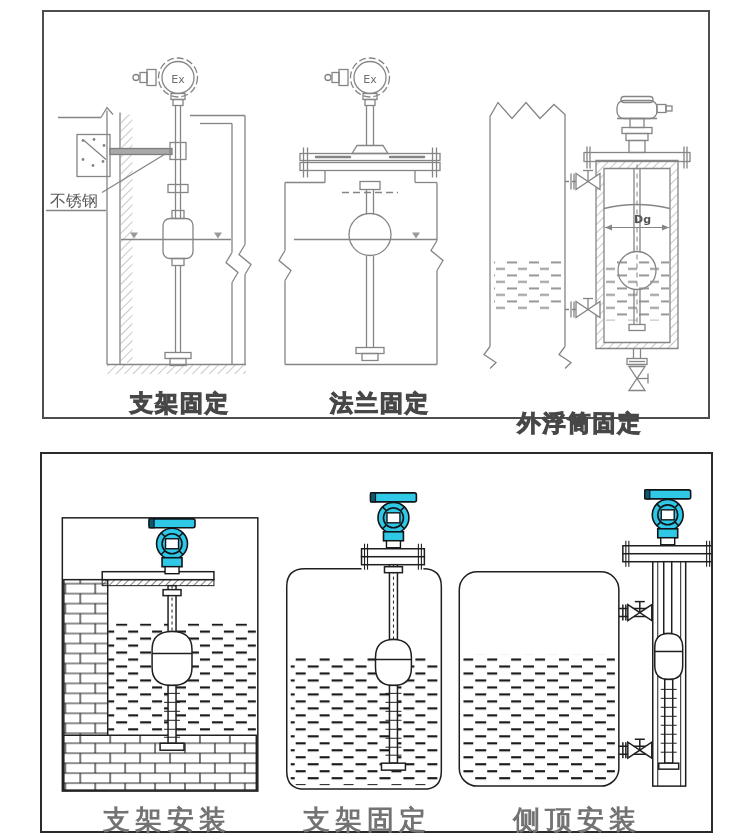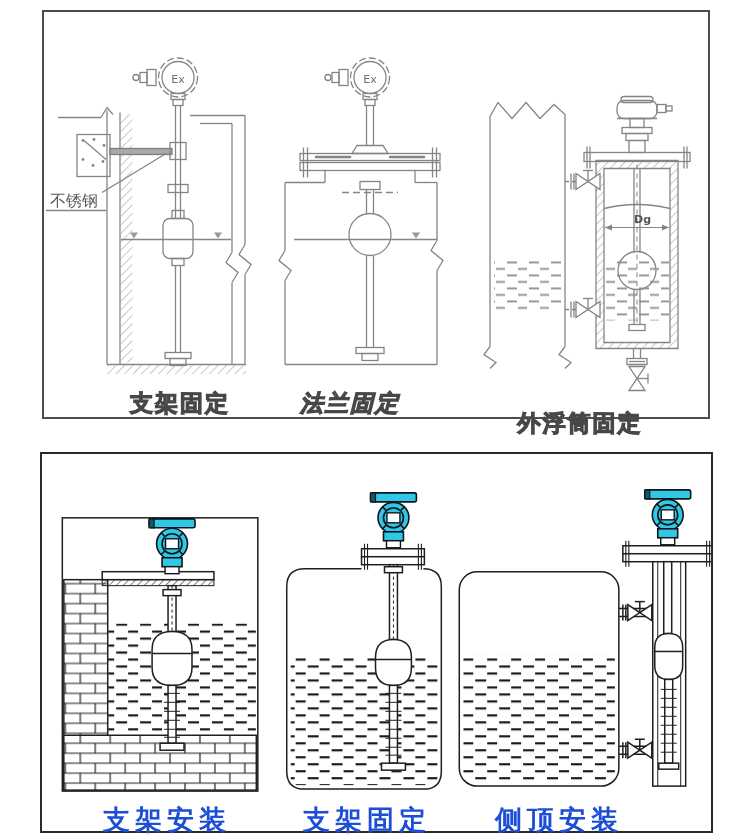--- a/index.html
+++ b/index.html
@@ -7,21 +7,21 @@
          font-family:"DejaVu Sans",sans-serif;}
   .panel{position:absolute;background:#fff;box-sizing:border-box;}
   .panel-top{left:42px;top:10px;width:668px;height:409px;border:2px solid #4d4d4d;}
   .panel-bottom{left:40px;top:452px;width:673px;height:381px;border:2px solid #2b2b2b;}
   .panel svg{position:absolute;left:0;top:0;width:100%;height:100%;}
   .cap{position:absolute;text-align:center;white-space:nowrap;}
   .cap-top{top:376px;font-size:23px;font-weight:700;letter-spacing:2px;color:#4c4c4c;}
   @supports (-webkit-text-stroke: 1px #000) {
     .cap-top{color:#fff;-webkit-text-stroke:1.15px #474747;}
   }
-  .cap-bot{top:348px;font-size:27px;font-weight:900;letter-spacing:5px;color:#1d4ed8;}
+  .cap-bot{top:348px;font-size:27px;font-weight:900;letter-spacing:5px;color:#737373;}
   .txc{fill:#2fc8e6;stroke:#101418;stroke-width:1.6;}
   text{font-family:"DejaVu Sans",sans-serif;}
 </style>
 </head>
 <body>
 
 <div class="stage">
 
   <section class="panel panel-top">
     <svg viewBox="0 0 664 404">
@@ -212,21 +212,21 @@
         </g>
       </g>
 
       <text x="6" y="193" font-size="16" fill="#5a5a5a">不锈钢</text>
       <text x="134" y="70" font-size="11" fill="#6f6f6f" text-anchor="middle">Ex</text>
       <text x="326" y="70" font-size="11" fill="#6f6f6f" text-anchor="middle">Ex</text>
       <text x="590" y="210" font-size="11" font-weight="bold" fill="#555">Dg</text>
     </svg>
 
     <div class="cap cap-top" style="left:56px;width:160px;">支架固定</div>
-    <div class="cap cap-top" style="left:226px;width:160px;font-style:italic;">法兰固定</div>
+    <div class="cap cap-top" style="left:256px;width:160px;">法兰固定</div>
     <div class="cap cap-top" style="left:436px;width:200px;margin-top:20px;">外浮筒固定</div>
   </section>
 
   <section class="panel panel-bottom">
     <svg viewBox="0 0 670 378">
       <defs>
         <pattern id="brick" width="30" height="20" patternUnits="userSpaceOnUse">
           <rect width="30" height="20" fill="#fff"></rect>
           <path d="M0,0 H30 M0,10 H30 M0,20 H30" stroke="#1f1f1f" stroke-width="1.2" fill="none"></path>
           <line x1="8" y1="0" x2="8" y2="10" stroke="#1f1f1f" stroke-width="1.2"></line>
@@ -325,15 +325,15 @@
           <line x1="614" y1="198" x2="642" y2="198"></line>
           <rect x="624" y="226" width="8" height="84" fill="#fff"></rect>
           <path d="M620,236 H636 M620,245 H636 M620,254 H636 M620,263 H636 M620,272 H636 M620,281 H636 M620,290 H636 M620,299 H636" stroke-width="1"></path>
           <rect x="618" y="310" width="20" height="6" fill="#fff"></rect>
         </g>
       </g>
     </svg>
 
     <div class="cap cap-bot" style="left:43px;width:164px;">支架安装</div>
     <div class="cap cap-bot" style="left:243px;width:164px;">支架固定</div>
-    <div class="cap cap-bot" style="left:433px;width:168px;text-align:center;">侧顶安装</div>
+    <div class="cap cap-bot" style="left:451px;width:168px;text-align:center;">侧顶安装</div>
   </section>
 </div>
 
 </body></html>

